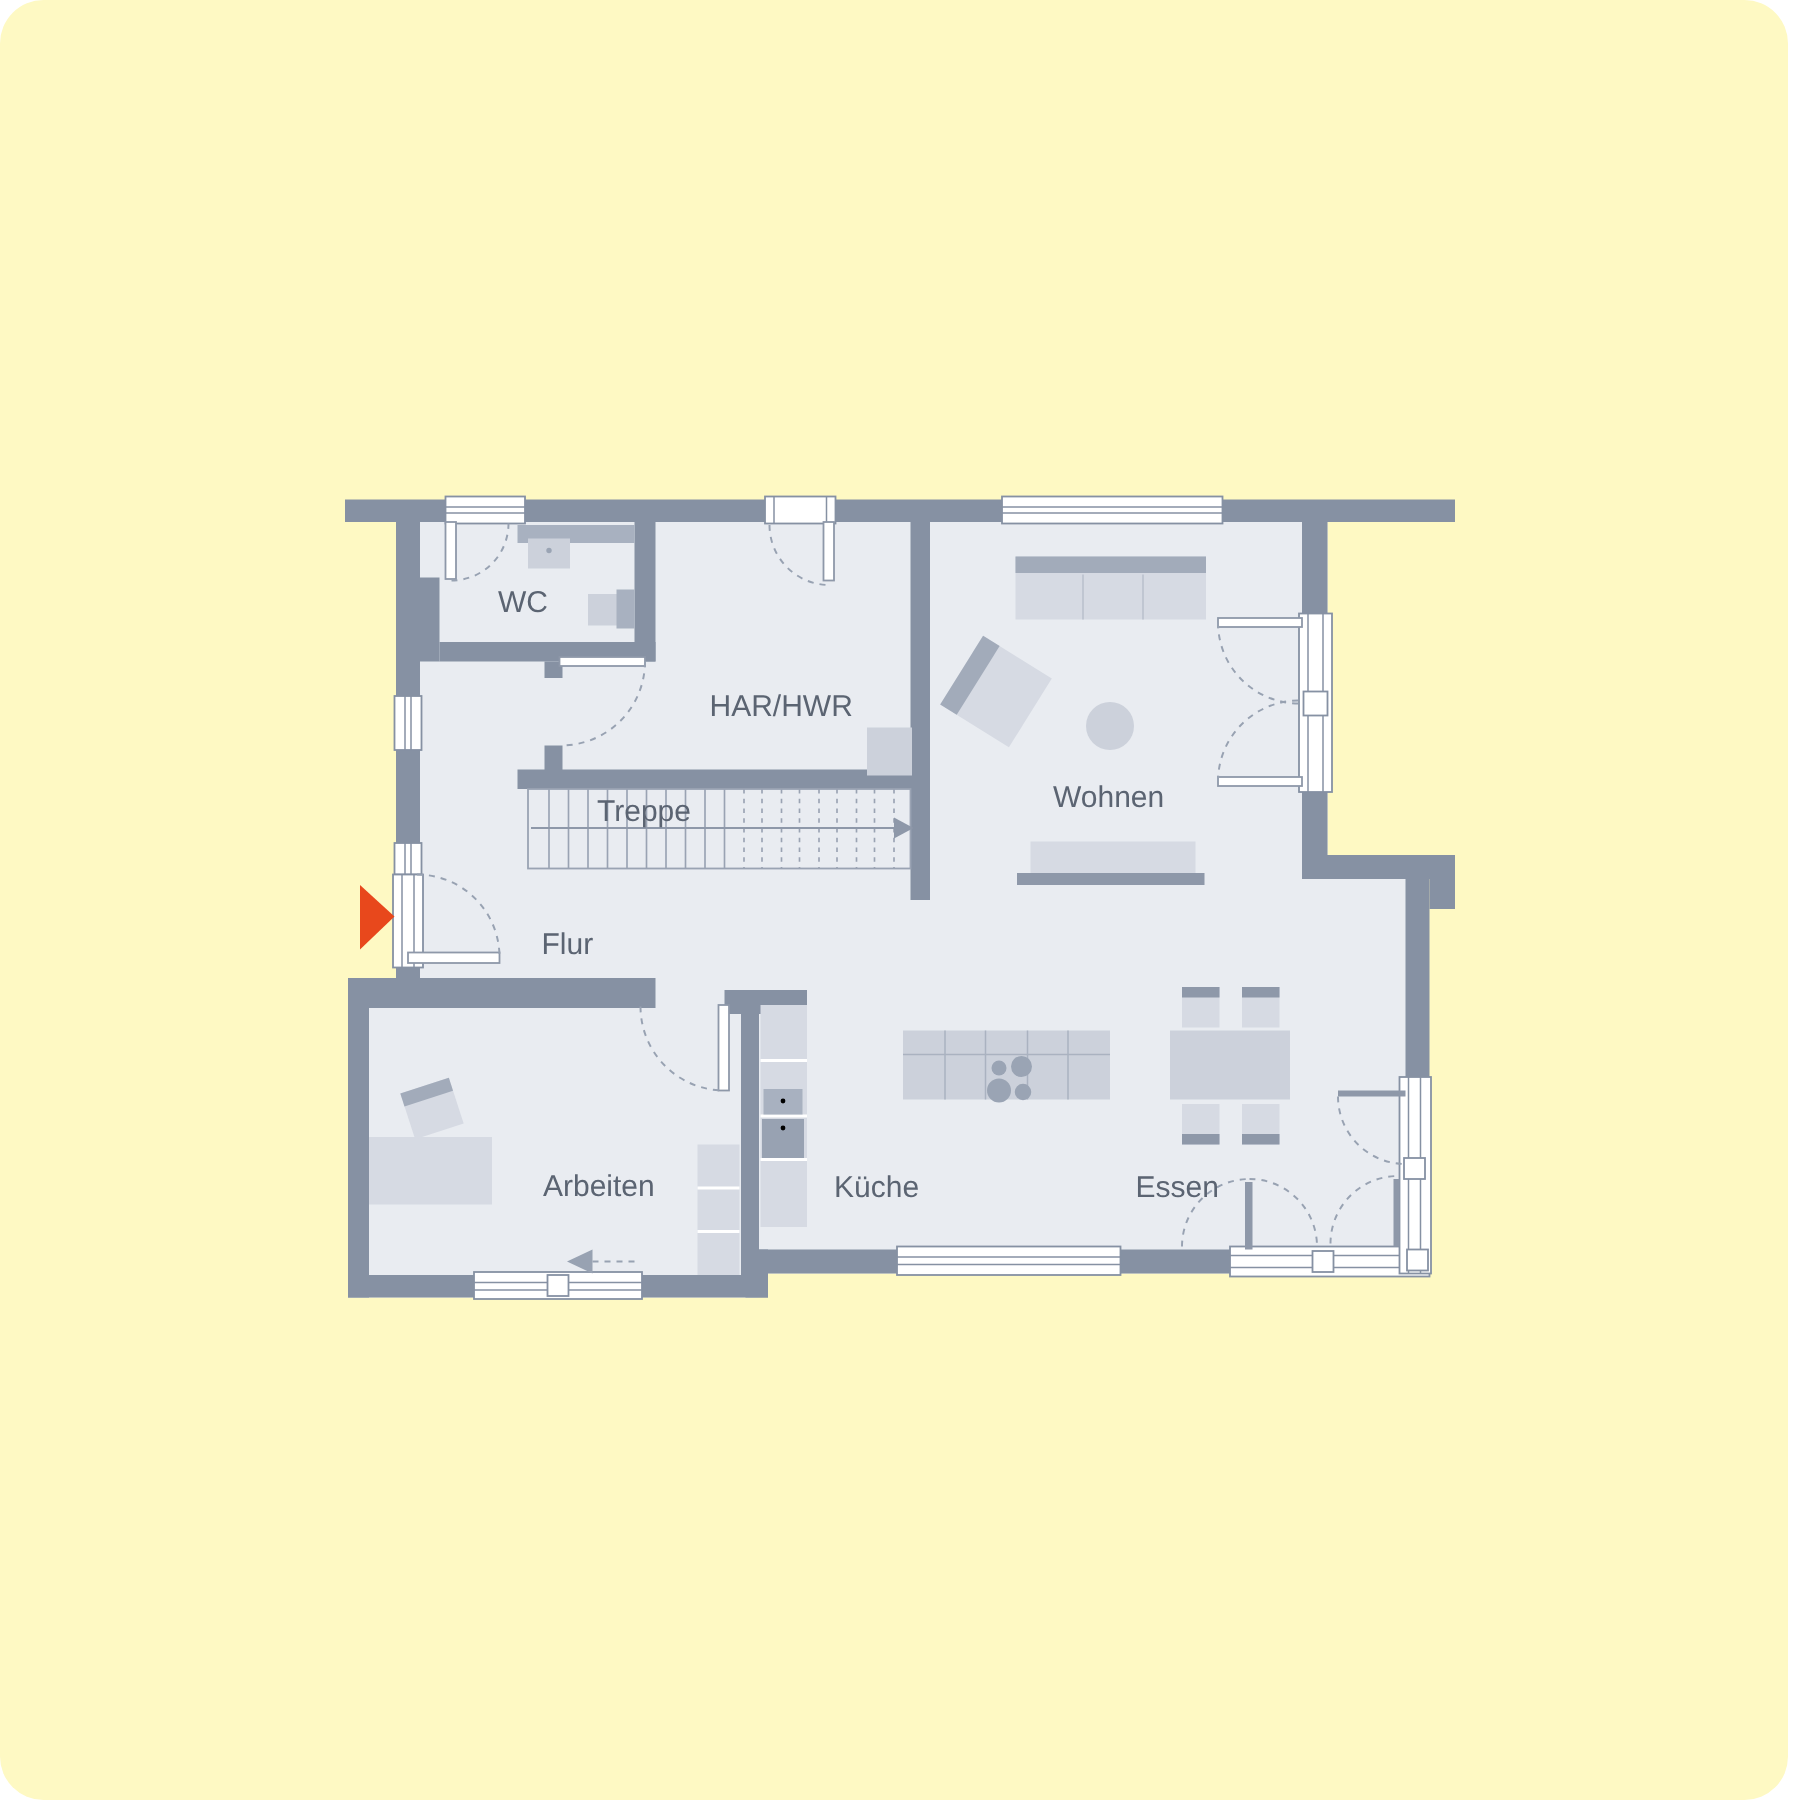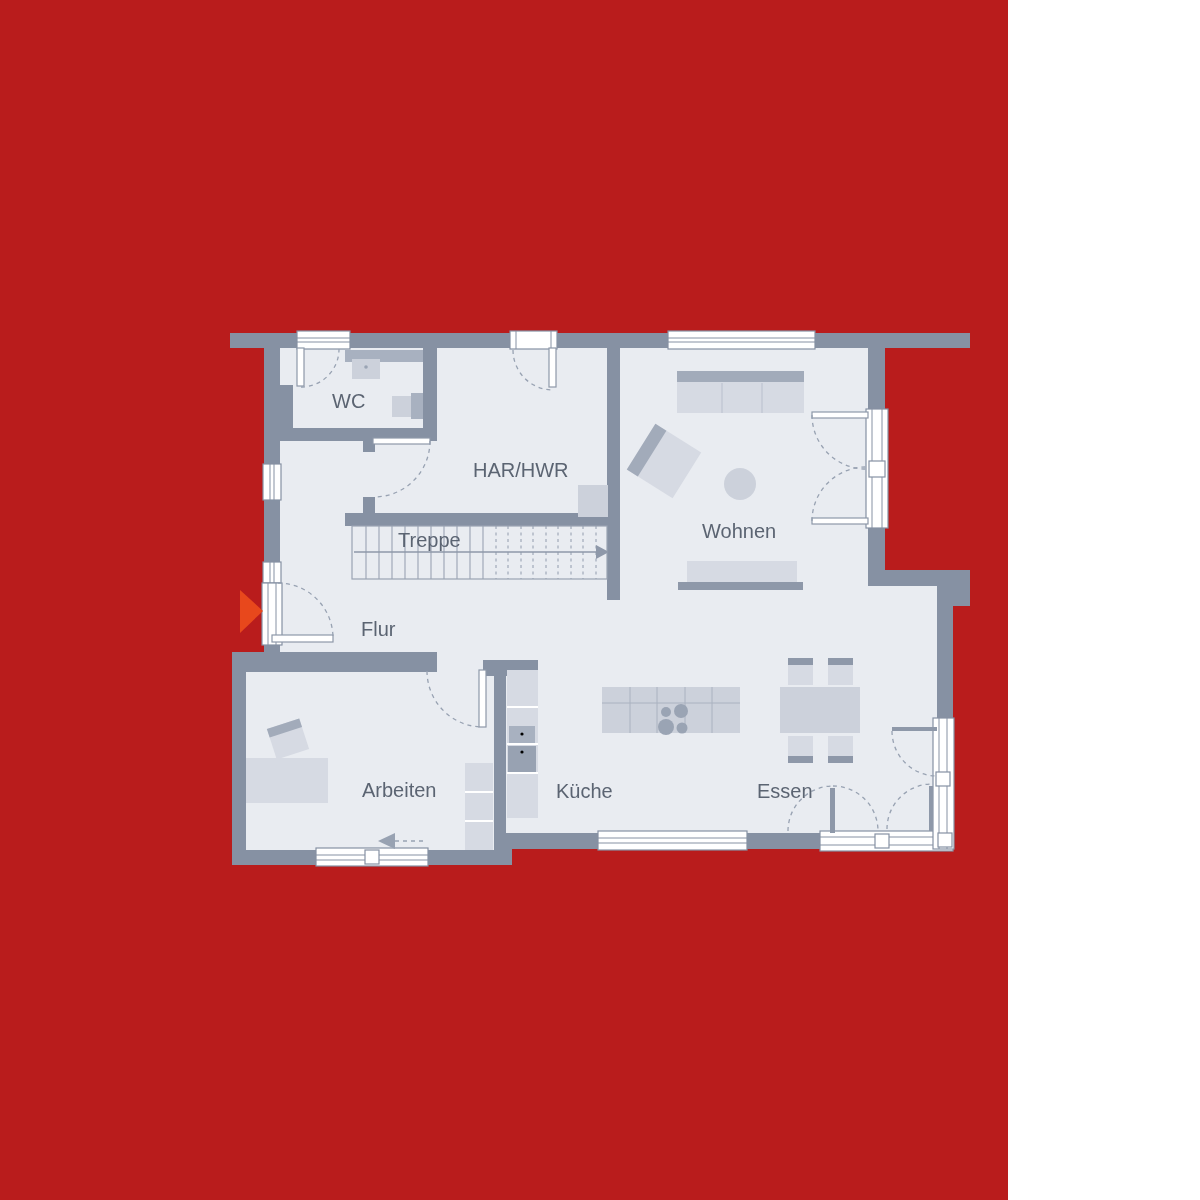--- a/index.html
+++ b/index.html
@@ -1,16 +1,16 @@
 <!DOCTYPE html>
 <html><head>
 <meta charset="utf-8">
 <style>
   html,body{margin:0;padding:0;background:#ffffff;}
-  #canvas{position:relative;width:1008px;height:1200px;background:#b91c1c;overflow:hidden;}
+  #canvas{position:relative;width:1192px;height:1200px;background:#fef9c3;overflow:hidden;border-radius:29px;}
   svg{display:block;}
   .wall{fill:#8691a3;}
   .floor{fill:#e9ecf1;}
   .win{fill:#ffffff;stroke:#8691a3;stroke-width:1.2;}
   .winline{stroke:#8691a3;stroke-width:1;fill:none;}
   .leaf{fill:#ffffff;stroke:#8e98a9;stroke-width:1.2;}
   .leafbar{fill:#8e98a9;}
   .arc{fill:none;stroke:#98a2b2;stroke-width:1.3;stroke-dasharray:4 4;}
   .furn{fill:#d6dae3;}
   .furn2{fill:#ccd1db;}

